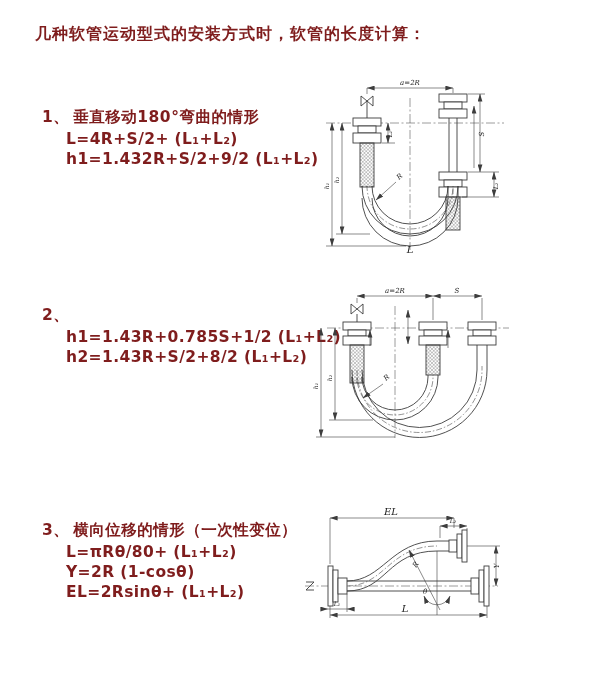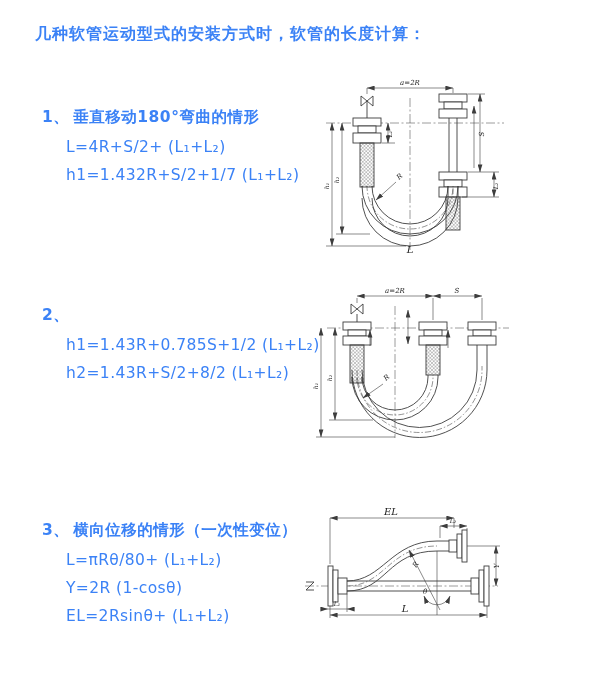--- a/index.html
+++ b/index.html
@@ -1,24 +1,24 @@
 <!DOCTYPE html>
 <html><head>
 <meta charset="utf-8">
 <style>
   html,body{margin:0;padding:0;background:#fff;}
   .page{position:relative;width:600px;height:675px;background:#ffffff;overflow:hidden;
-        font-family:"DejaVu Sans","Liberation Sans",sans-serif;color:#3b82f6;}
+        font-family:"DejaVu Sans","Liberation Sans",sans-serif;color:#7f1d1d;}
   .title{position:absolute;left:35px;top:24px;font-size:16px;font-weight:700;letter-spacing:1px;white-space:nowrap;}
   .section{position:absolute;left:42px;white-space:nowrap;}
   #sec1{top:107px}
   #sec2{top:305px}
   #sec3{top:520px}
   .sec-heading{font-size:15.5px;font-weight:700;letter-spacing:.5px;display:flex;gap:4px;}
-  .formula{margin-left:24px;margin-top:10px;font-size:15.5px;letter-spacing:.4px;}
+  .formula{margin-left:24px;margin-top:2px;font-size:15.5px;letter-spacing:.4px;font-weight:bold;}
   svg.diag{position:absolute;}
   .ln{stroke:#3d3d3d;stroke-width:.9;fill:none;}
   .dim{stroke:#3d3d3d;stroke-width:.6;fill:none;}
   .cl{stroke:#4a4a4a;stroke-width:.55;fill:none;stroke-dasharray:9 2.5 2 2.5;}
   .hd{stroke:#3d3d3d;stroke-width:.55;fill:none;stroke-dasharray:6 2 1.5 2;}
   .fit{fill:#fff;stroke:#3d3d3d;stroke-width:.9;}
   .braid{stroke:#3d3d3d;stroke-width:.9;}
   text.dl{font-family:"DejaVu Serif","Liberation Serif",serif;font-style:italic;font-size:7px;fill:#222;}
   text.dl2{font-family:"DejaVu Serif","Liberation Serif",serif;font-style:italic;font-size:6.2px;fill:#222;}
   text.big{font-family:"DejaVu Serif","Liberation Serif",serif;font-style:italic;font-size:10px;fill:#222;}
@@ -29,21 +29,21 @@
 <div class="page">
 
   <div class="title">几种软管运动型式的安装方式时，软管的长度计算：</div>
 
   <div class="section" id="sec1">
     <div class="sec-heading">
       <span>1、</span>
       <span>垂直移动180°弯曲的情形</span>
     </div>
     <div class="formula">L=4R+S/2+ (L₁+L₂)</div>
-    <div class="formula">h1=1.432R+S/2+1/7 (L₁+L₂)</div>
+    <div class="formula">h1=1.432R+S/2+9/2 (L₁+L₂)</div>
   </div>
 
   <div class="section" id="sec2">
     <div class="sec-heading">
       <span>2、</span>
     </div>
     <div class="formula">h1=1.43R+0.785S+1/2 (L₁+L₂)</div>
     <div class="formula">h2=1.43R+S/2+8/2 (L₁+L₂)</div>
   </div>
 

